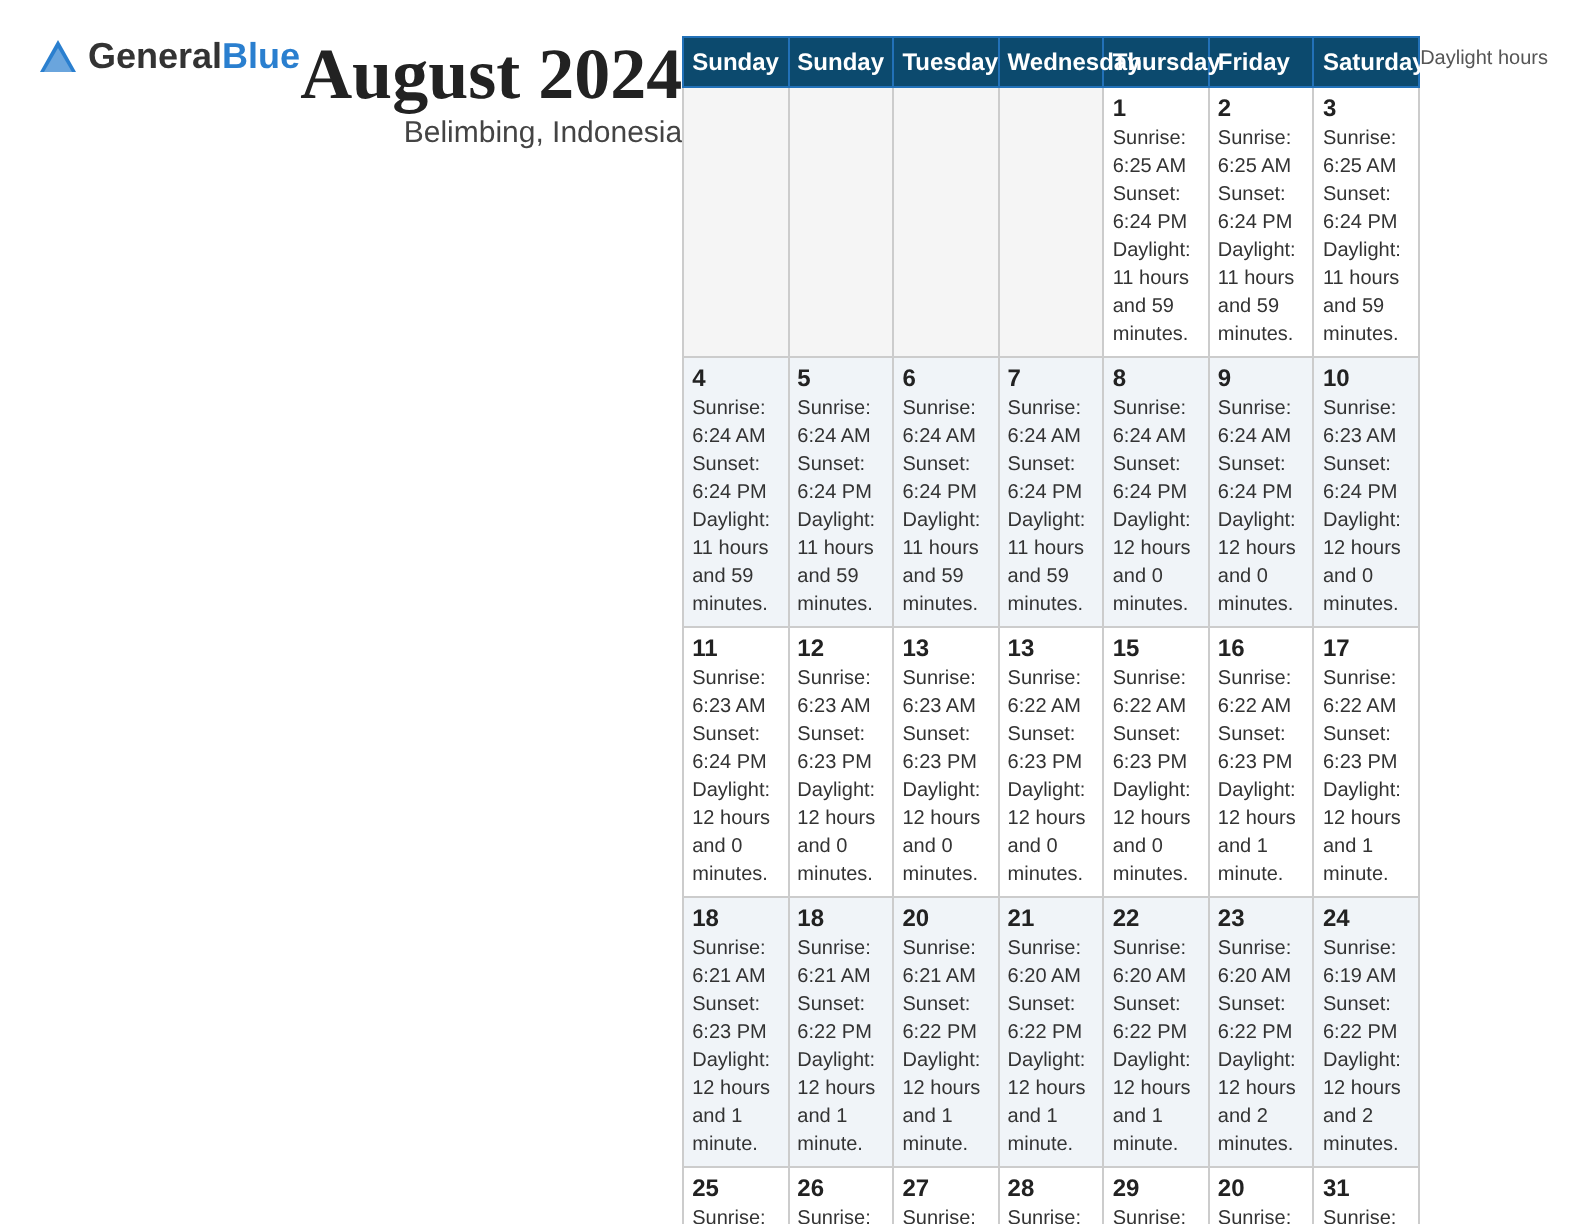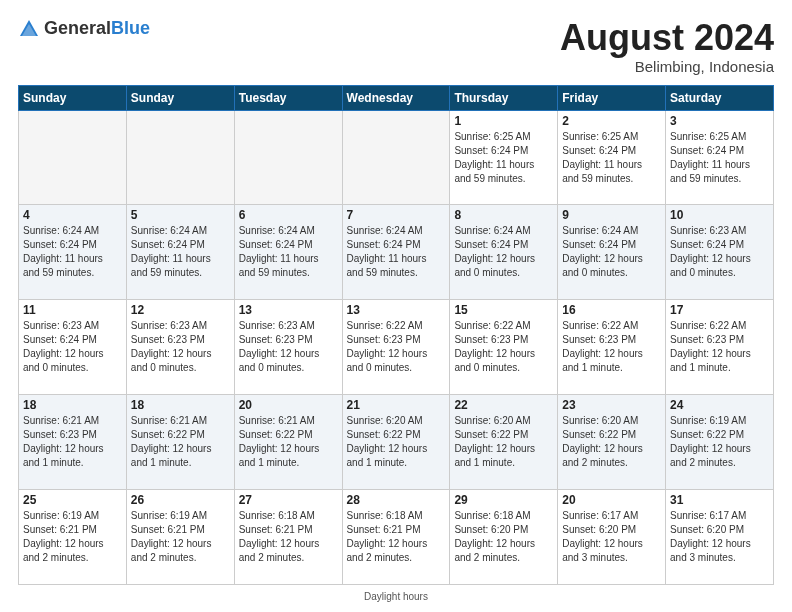--- a/index.html
+++ b/index.html
@@ -8,21 +8,20 @@
       background: #fff;
       width: 792px;
       height: 612px;
       overflow: hidden;
     }
     .page {
       width: 792px;
       height: 612px;
       padding: 18px 18px 10px 18px;
       display: flex;
-      flex-direction: column;
     }
     .header {
       display: flex;
       justify-content: space-between;
       align-items: flex-start;
       margin-bottom: 10px;
     }
     .logo {
       display: flex;
       align-items: center;
@@ -45,20 +44,21 @@
       height: 22px;
     }
     .title-block {
       text-align: right;
     }
     .title-month {
       font-size: 36px;
       font-weight: bold;
       color: #222;
       line-height: 1.1;
+      font-family: Liberation Serif, serif;
     }
     .title-location {
       font-size: 15px;
       color: #444;
     }
     .calendar {
       flex: 1;
       border: 1px solid #ccc;
       border-collapse: collapse;
       width: 100%;

